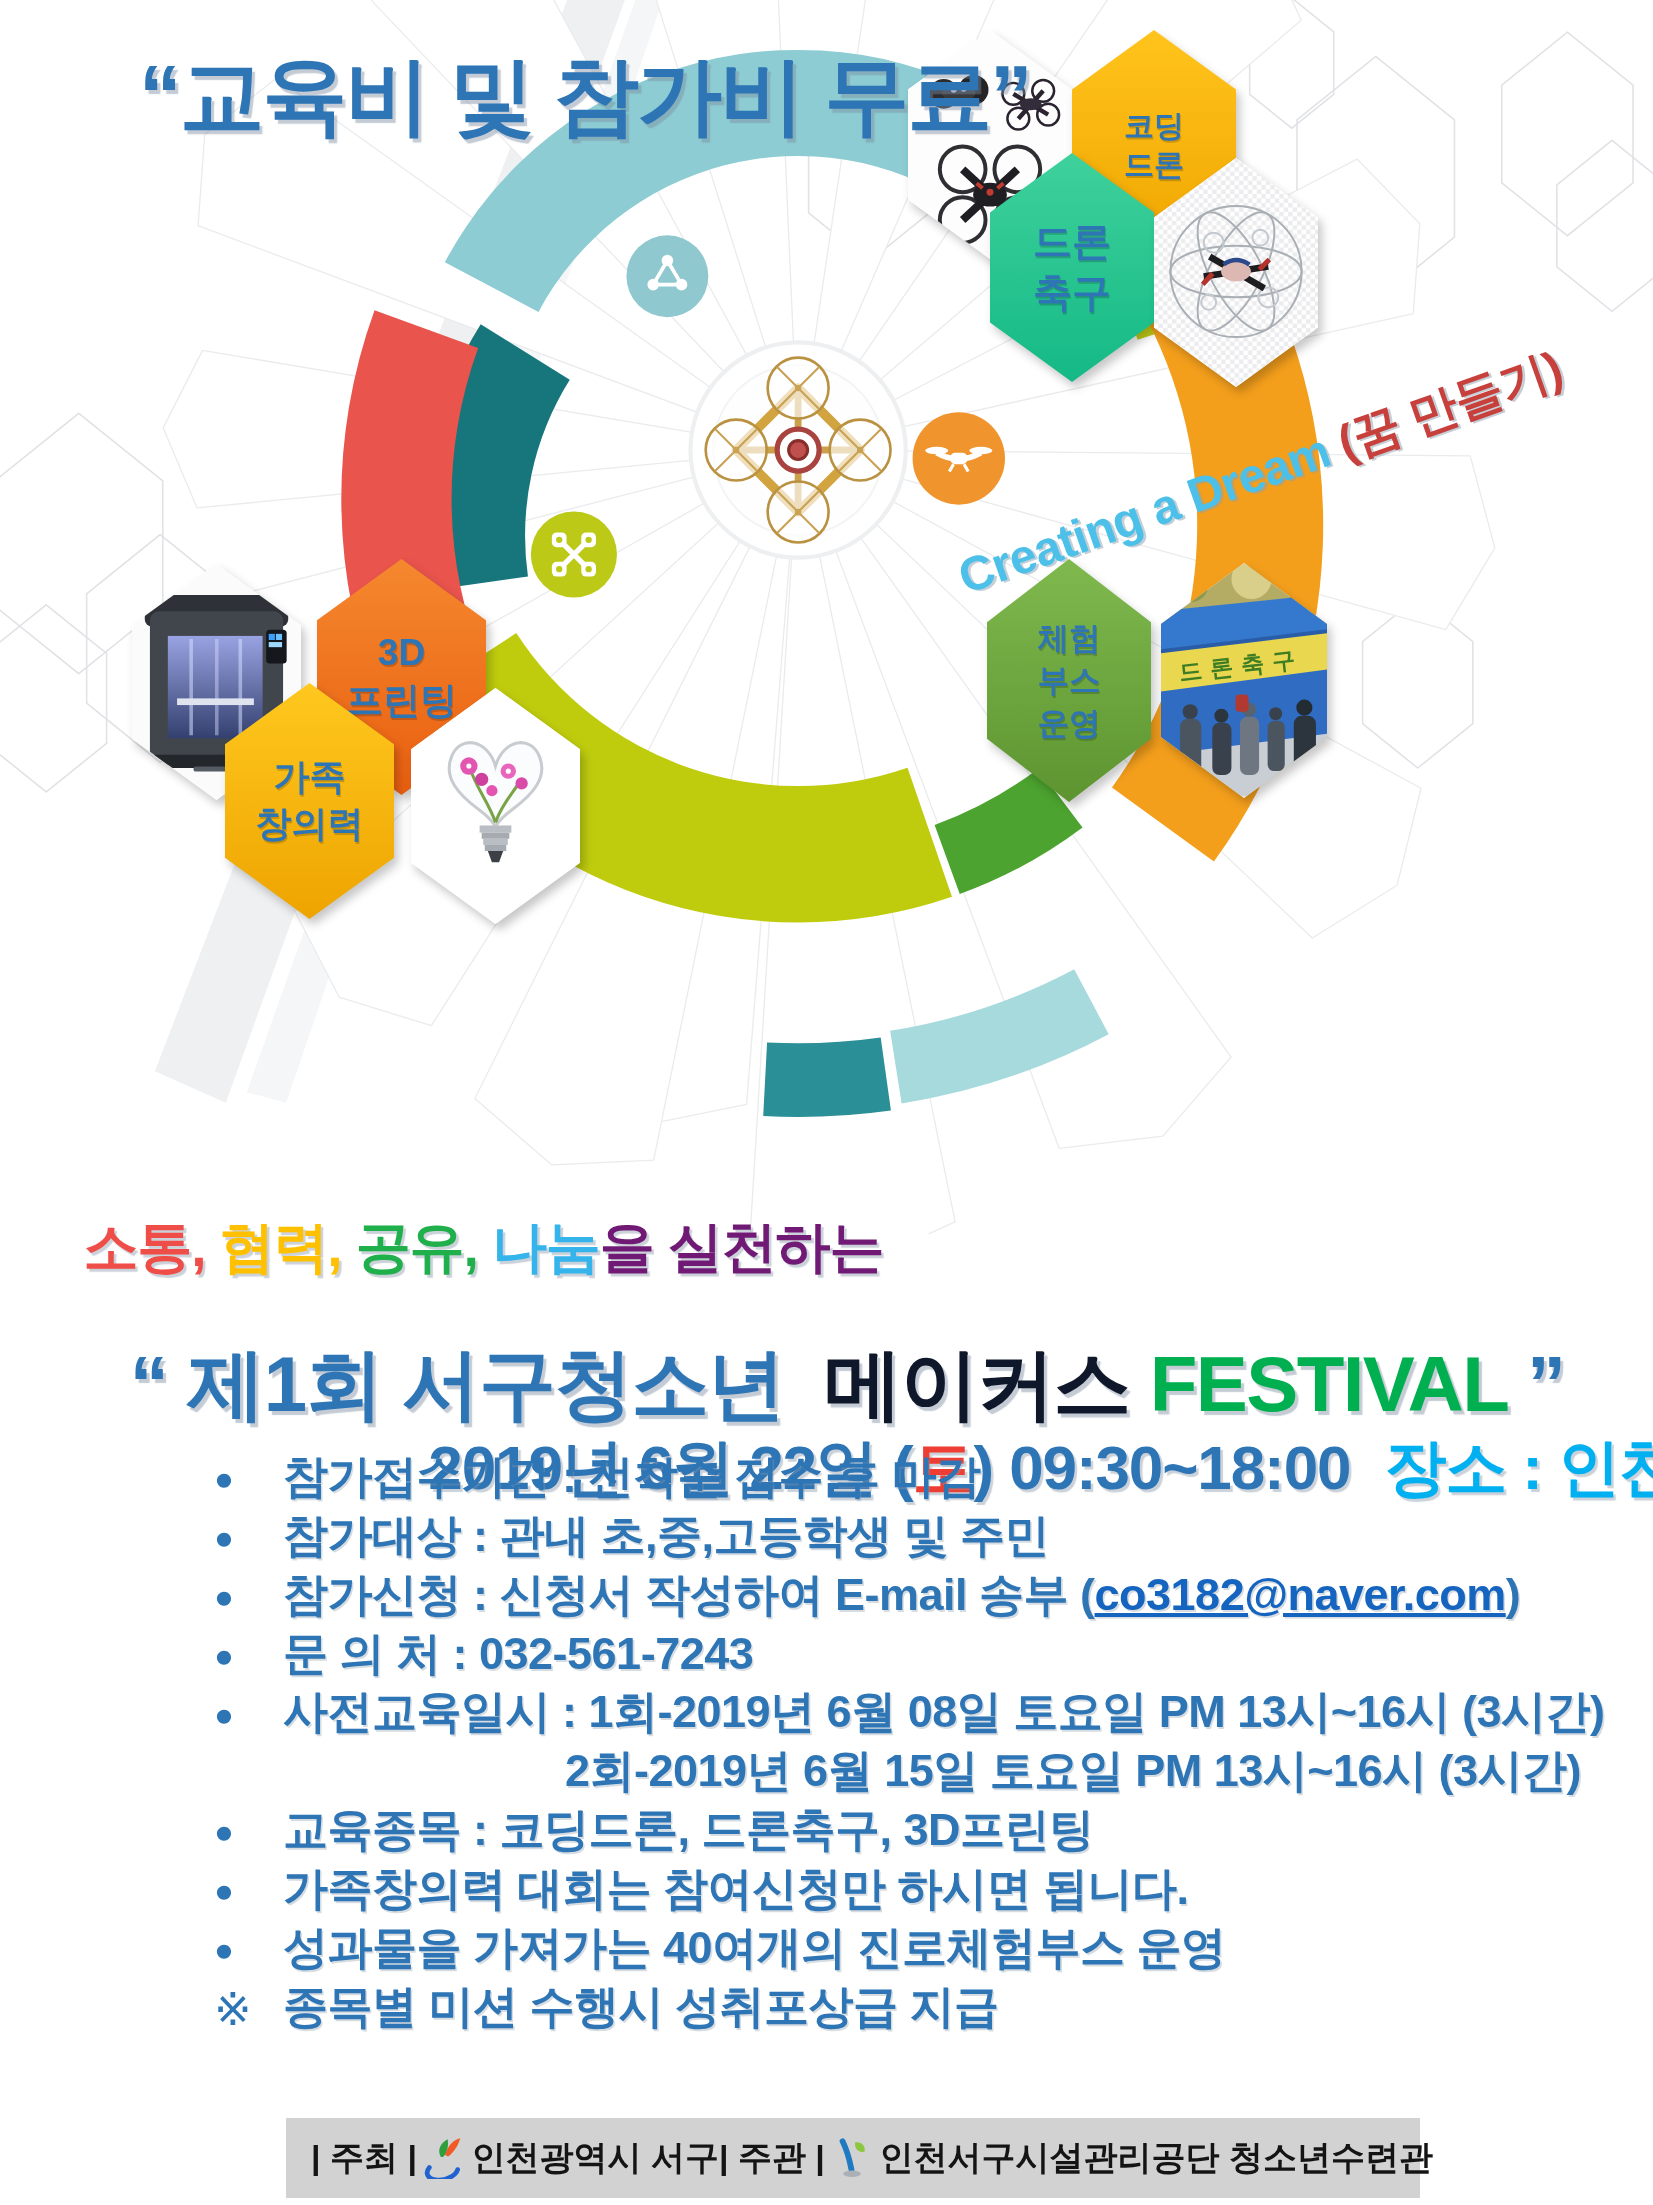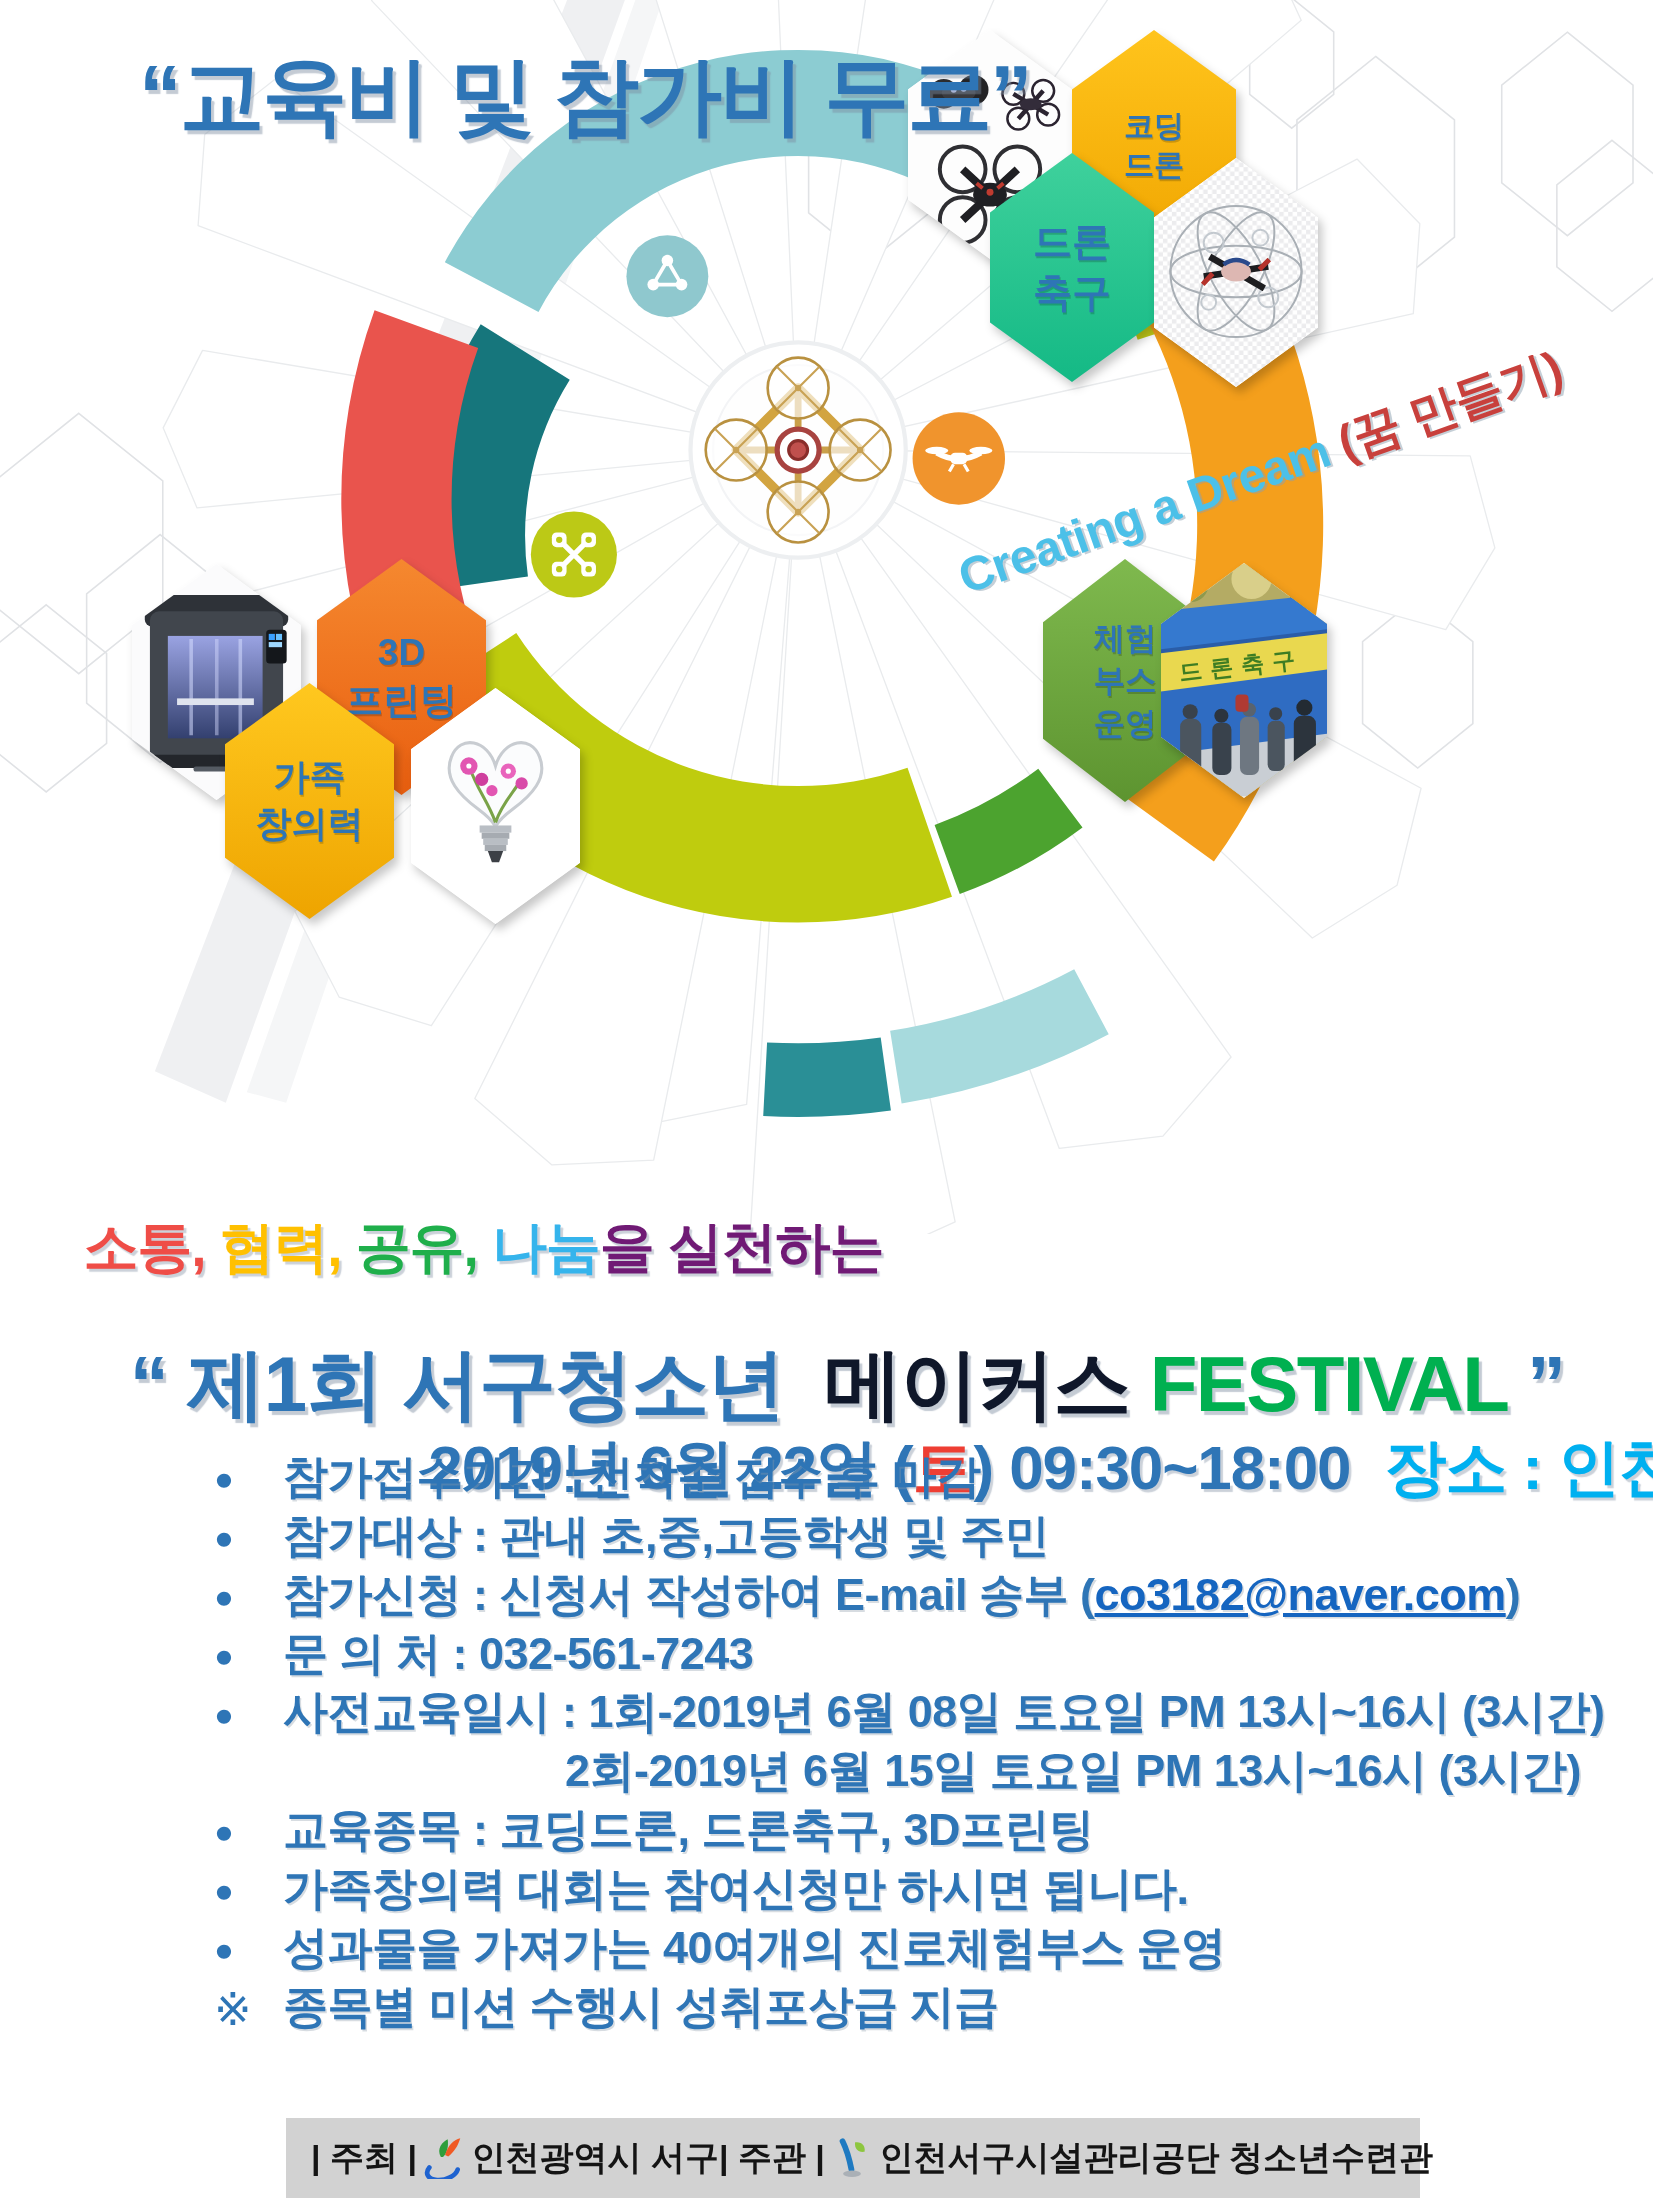--- a/index.html
+++ b/index.html
@@ -299,21 +299,21 @@
         <rect x="134" y="268" width="62" height="14" fill="#b9bec4"></rect>
         <rect x="138" y="282" width="54" height="12" fill="#a6abb1"></rect>
         <rect x="141" y="294" width="48" height="12" fill="#b9bec4"></rect>
         <rect x="144" y="306" width="42" height="12" fill="#a6abb1"></rect>
         <path d="M150,318 h30 l-8,22 h-14 Z" fill="#3c4046"></path>
       </g>
     </svg>
   </div>
 </div>
 
-<div class="hexwrap" style="left:1043px;top:559px;width:192px;height:243px;">
+<div class="hexwrap" style="left:987px;top:559px;width:192px;height:243px;">
   <div class="hex hex-green" style="width:164px;height:243px;">
     <div class="hex-label" style="font-size:31.5px;line-height:1.35;">
       <div>체험</div>
       <div>부스</div>
       <div>운영</div>
     </div>
   </div>
 </div>
 
 <div class="hexwrap" style="left:1161px;top:563px;width:166px;height:235px;">

